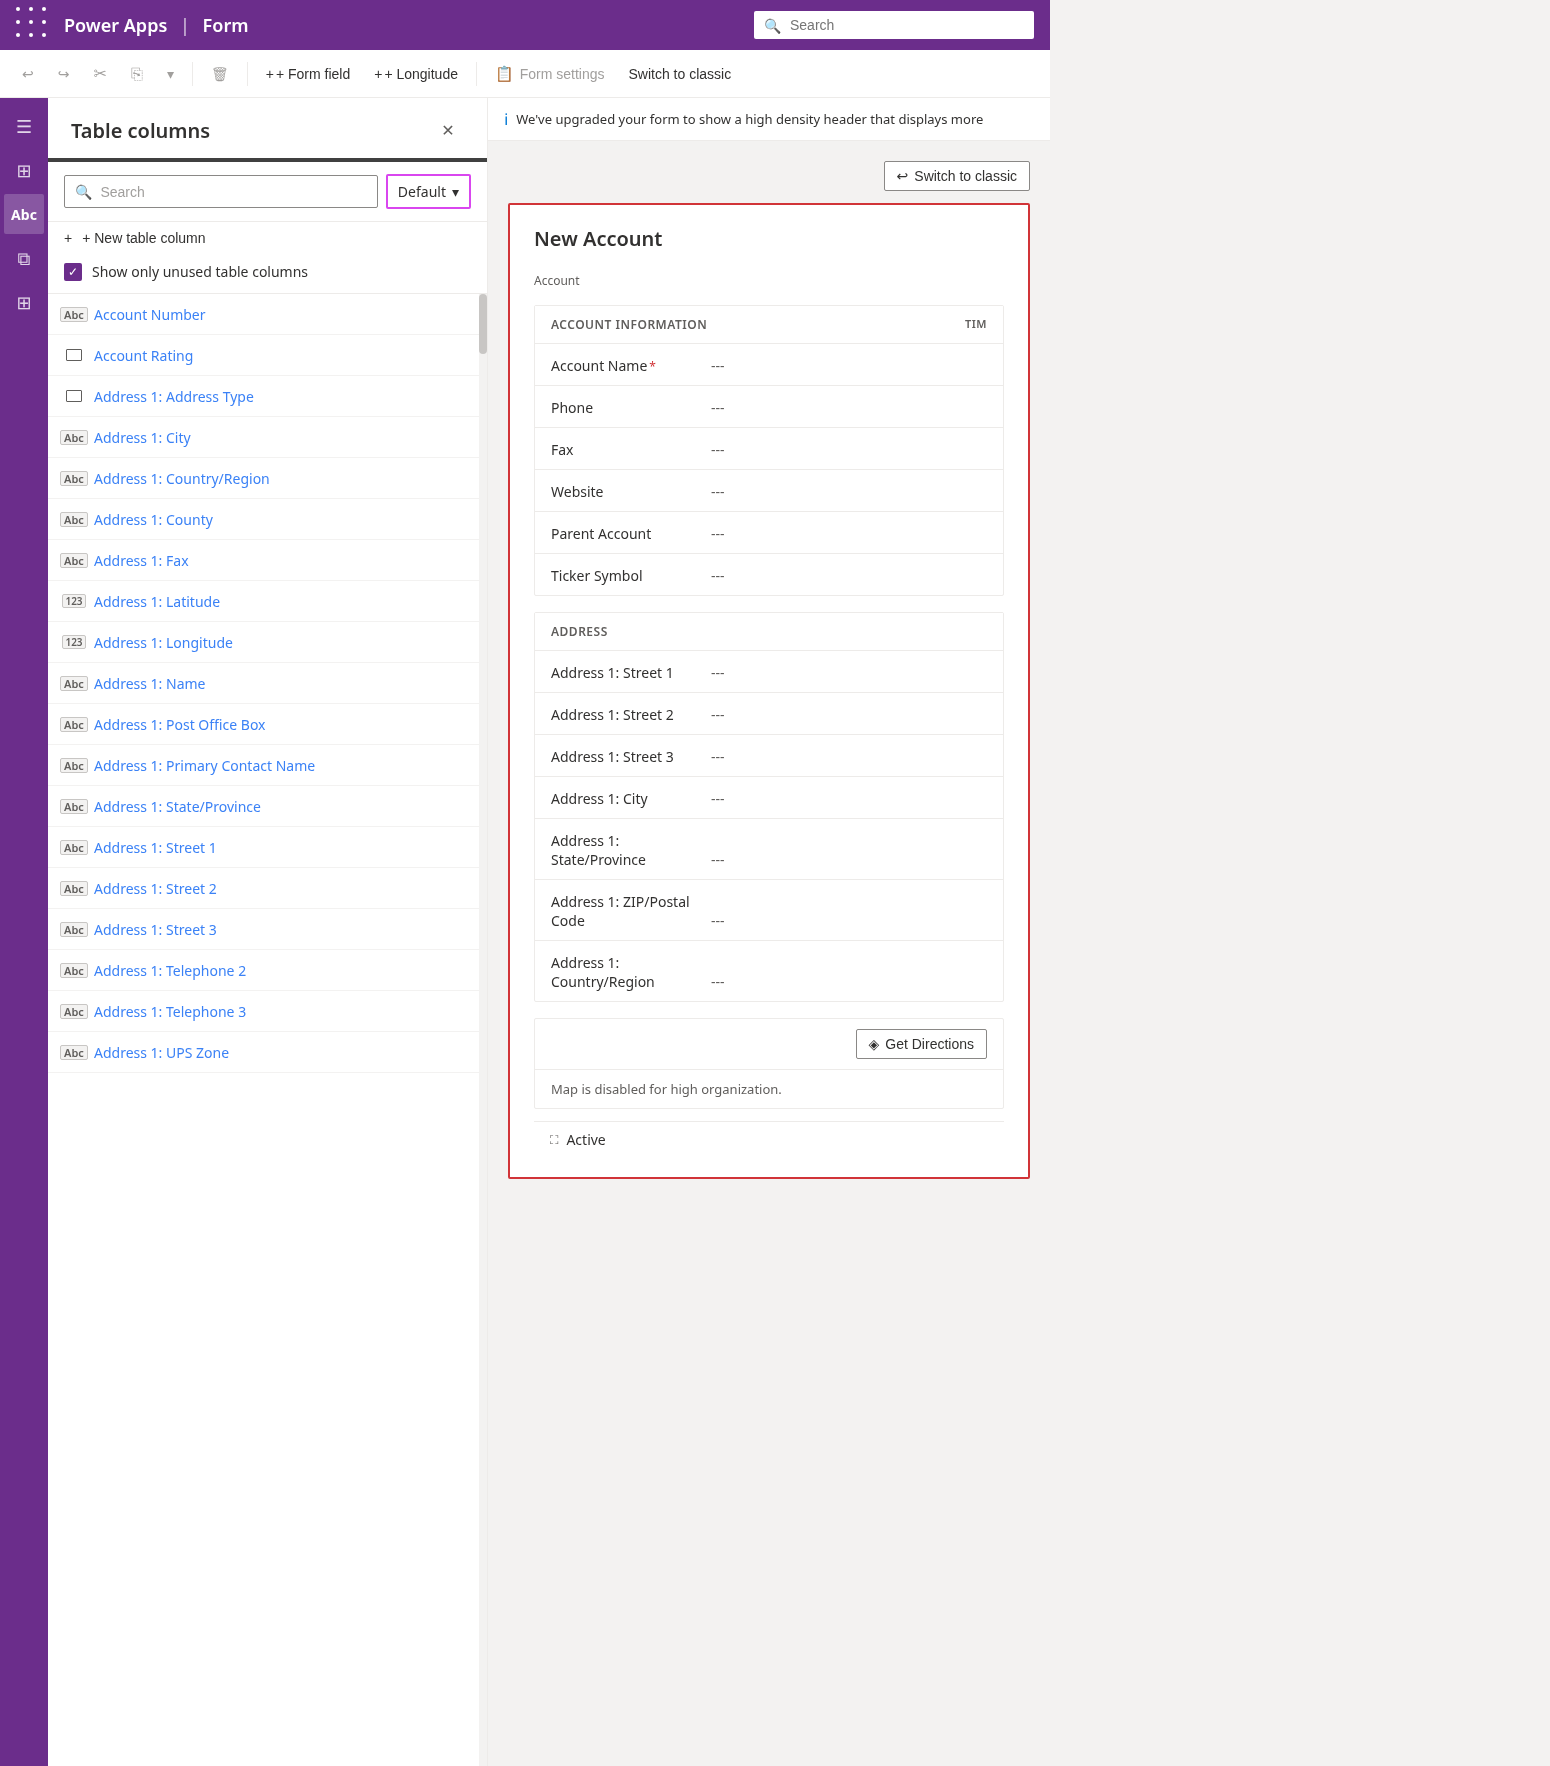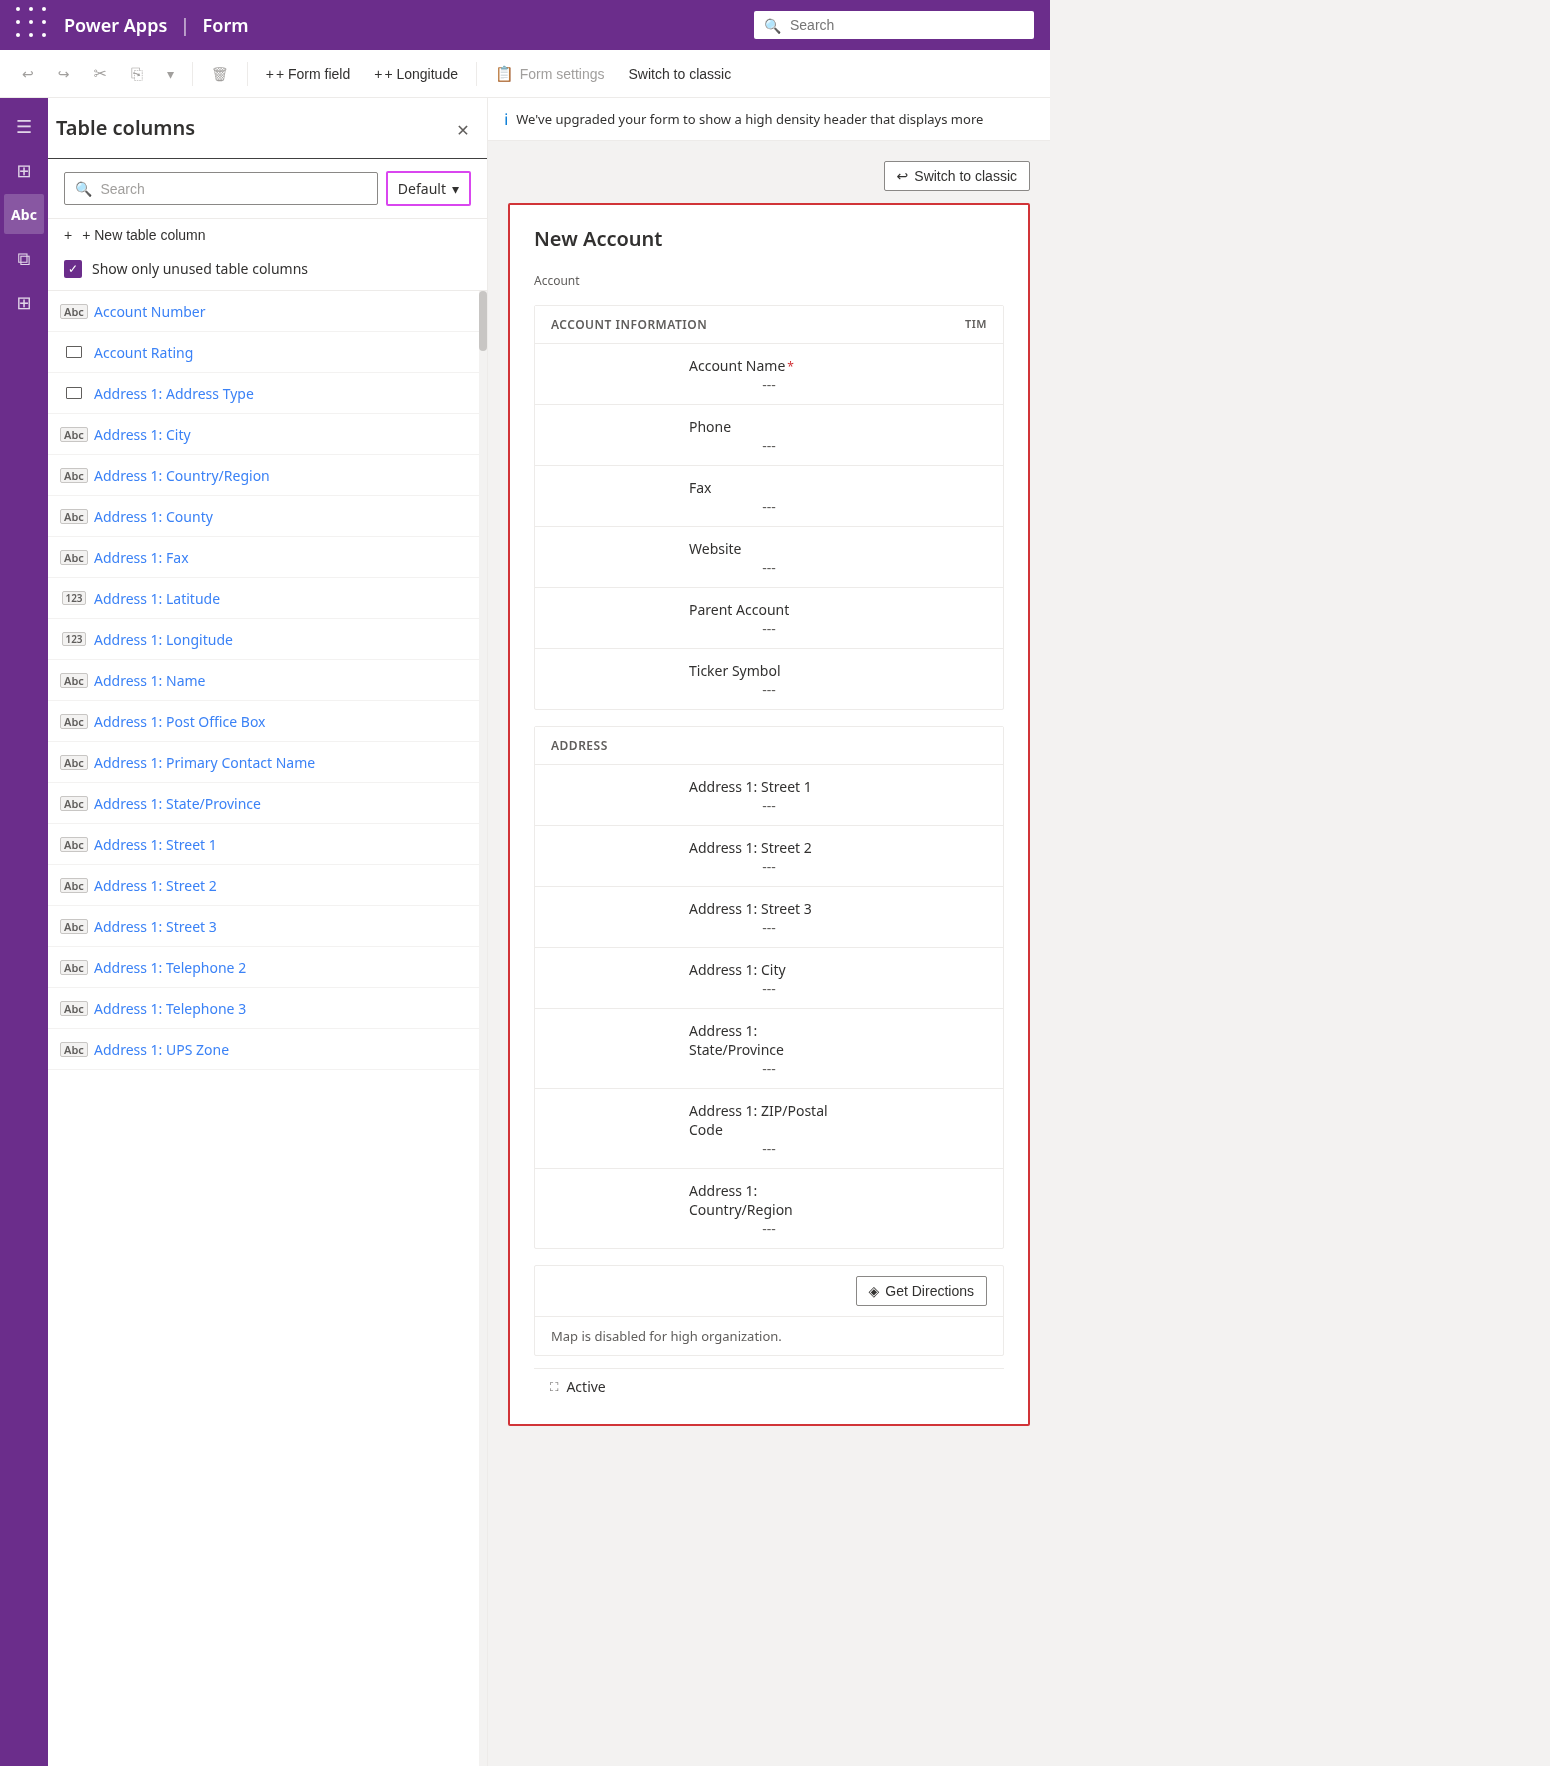--- a/index.html
+++ b/index.html
@@ -102,23 +102,23 @@
     
     .columns-panel {
       width: 440px;
       background: white;
       border-right: 1px solid #edebe9;
       display: flex;
       flex-direction: column;
     }
     .columns-header {
       display: flex;
-      align-items: flex-start;
-      padding: 16px 8px 12px;
-      border-bottom: 1px solid #404040;
+      align-items: center;
+      padding: 16px 23px 12px;
+      border-bottom: 4px solid #404040;
     }
     .columns-title {
       font-size: 20px;
       font-weight: 600;
       color: #323130;
       flex: 1;
     }
     .close-btn {
       width: 32px;
       height: 32px;
@@ -354,24 +354,23 @@
       padding: 10px 16px;
       font-size: 12px;
       font-weight: 600;
       color: #605e5c;
       letter-spacing: 0.5px;
       text-transform: uppercase;
       background: white;
     }
     .form-field-row {
       display: flex;
-      align-items: center;
+      align-items: flex-end;
       padding: 10px 16px;
       border-top: 1px solid #edebe9;
-      flex-direction: column;
     }
     .field-label {
       width: 160px;
       font-size: 14px;
       color: #323130;
       flex-shrink: 0;
       padding-top: 2px;
     }
     .field-required { color: #d13438; font-size: 12px; margin-left: 2px; }
     .field-value {

